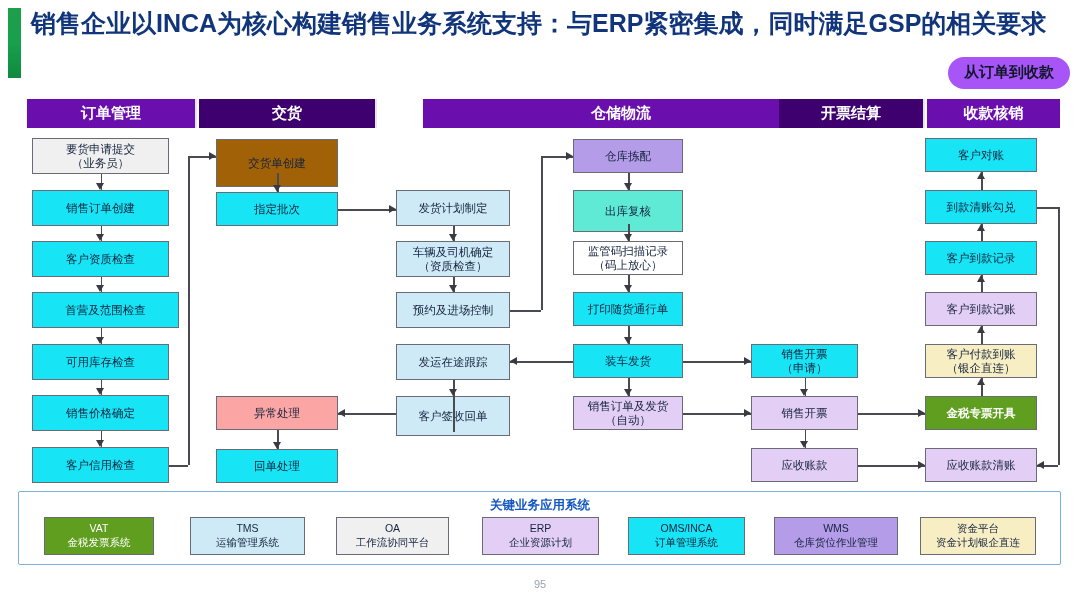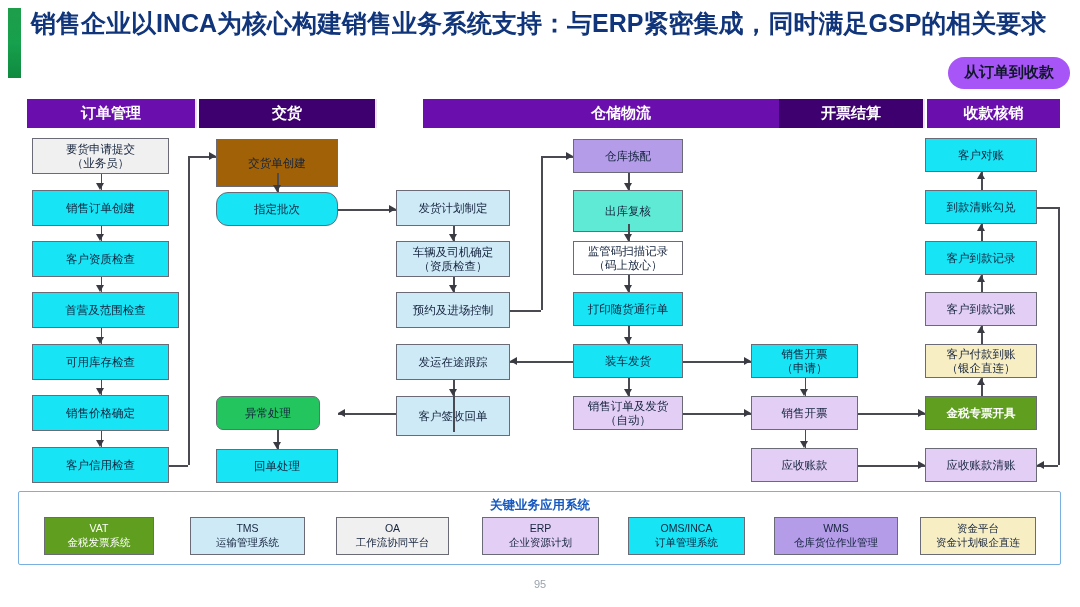--- a/index.html
+++ b/index.html
@@ -92,22 +92,22 @@
   <div id="flow-layer">
       <div class="box" style="left: 32px; top: 138px; width: 137px; height: 36px; background: rgb(240, 240, 240);"><span>要货申请提交
 （业务员）</span></div>
       <div class="box" style="left: 32px; top: 190px; width: 137px; height: 36px; background: rgb(23, 228, 245);"><span>销售订单创建</span></div>
       <div class="box" style="left: 32px; top: 241px; width: 137px; height: 36px; background: rgb(23, 228, 245);"><span>客户资质检查</span></div>
       <div class="box" style="left: 32px; top: 292px; width: 147px; height: 36px; background: rgb(23, 228, 245);"><span>首营及范围检查</span></div>
       <div class="box" style="left: 32px; top: 344px; width: 137px; height: 36px; background: rgb(23, 228, 245);"><span>可用库存检查</span></div>
       <div class="box" style="left: 32px; top: 395px; width: 137px; height: 36px; background: rgb(23, 228, 245);"><span>销售价格确定</span></div>
       <div class="box" style="left: 32px; top: 447px; width: 137px; height: 36px; background: rgb(23, 228, 245);"><span>客户信用检查</span></div>
       <div class="box" style="left: 216px; top: 139px; width: 122px; height: 48px; background: #a16207;"><span>交货单创建</span></div>
-      <div class="box" style="left: 216px; top: 192px; width: 122px; height: 34px; background: rgb(23, 228, 245); border-radius: 12px;"><span>指定批次</span></div>
-      <div class="box" style="left: 216px; top: 396px; width: 104px; height: 34px; background: #22c55e; border-radius: 7px;"><span>异常处理</span></div>
+      <div class="box" style="left: 216px; top: 192px; width: 122px; height: 34px; background: rgb(23, 228, 245);"><span>指定批次</span></div>
+      <div class="box" style="left: 216px; top: 396px; width: 122px; height: 34px; background: #fca5a5;"><span>异常处理</span></div>
       <div class="box" style="left: 216px; top: 449px; width: 122px; height: 34px; background: rgb(23, 228, 245);"><span>回单处理</span></div>
       <div class="box" style="left: 396px; top: 190px; width: 114px; height: 36px; background: rgb(207, 234, 247);"><span>发货计划制定</span></div>
       <div class="box" style="left: 396px; top: 241px; width: 114px; height: 36px; background: rgb(207, 234, 247);"><span>车辆及司机确定
 （资质检查）</span></div>
       <div class="box" style="left: 396px; top: 292px; width: 114px; height: 36px; background: rgb(207, 234, 247);"><span>预约及进场控制</span></div>
       <div class="box" style="left: 396px; top: 344px; width: 114px; height: 36px; background: rgb(207, 234, 247);"><span>发运在途跟踪</span></div>
       <div class="box" style="left: 396px; top: 396px; width: 114px; height: 40px; background: rgb(207, 234, 247);"><span>客户签收回单</span></div>
       <div class="box" style="left: 573px; top: 139px; width: 110px; height: 34px; background: rgb(180, 156, 232);"><span>仓库拣配</span></div>
       <div class="box" style="left: 573px; top: 190px; width: 110px; height: 42px; background: #5eead4;"><span>出库复核</span></div>
       <div class="box" style="left: 573px; top: 241px; width: 110px; height: 34px; background: rgb(255, 255, 255);"><span>监管码扫描记录

